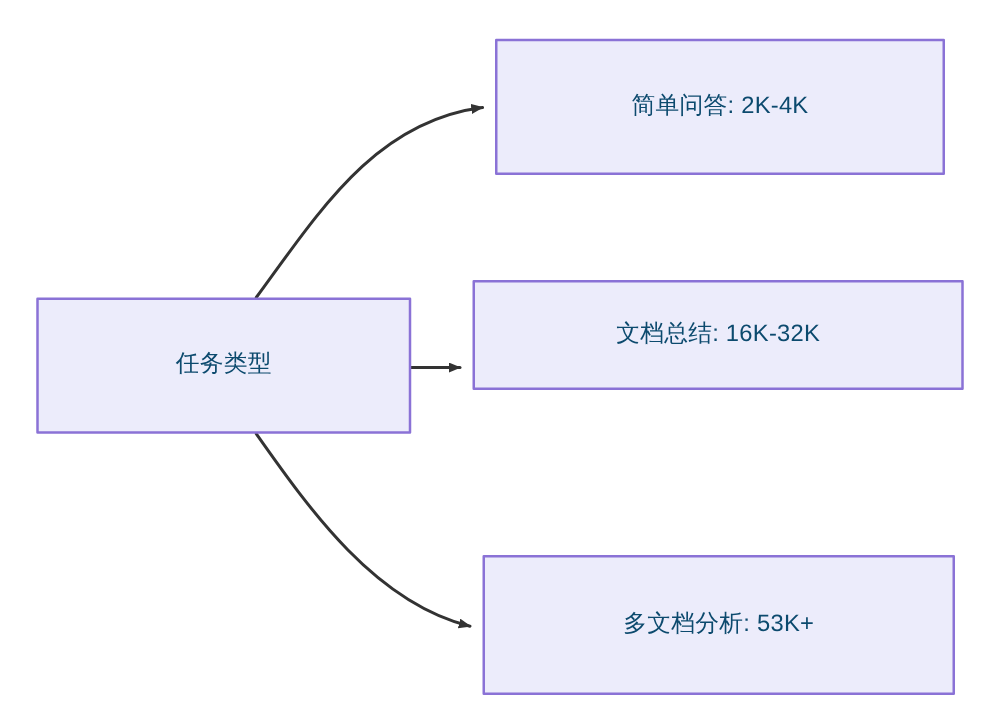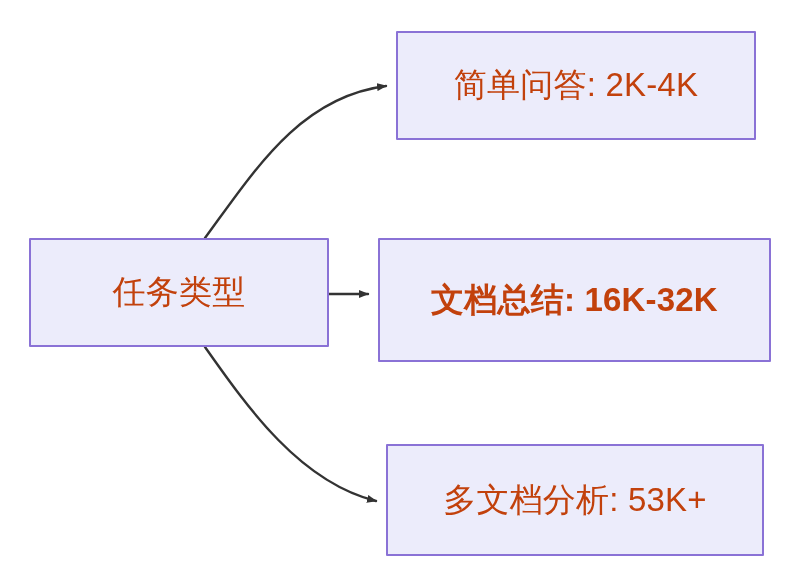--- a/index.html
+++ b/index.html
@@ -34,30 +34,30 @@
     box-sizing: border-box;
     background: #ececfb;
     border: 2px solid #8a72d6;
     border-radius: 1px;
     display: flex;
     align-items: center;
     justify-content: center;
     text-align: center;
   }
   .node-label {
-    color: #c2410c;
-    font-size: 33px;
+    color: #0c4a6e;
+    font-size: 19px;
     line-height: 1.1;
     letter-spacing: 0.2px;
     white-space: nowrap;
   }
   
   #node-root   { left: 29px;  top: 238px; width: 300px; height: 109px; }
   #node-simple { left: 396px; top: 31px;  width: 360px; height: 109px; }
-  #node-doc    { left: 378px; top: 238px; width: 393px; height: 124px; font-weight: bold; }
+  #node-doc    { left: 378px; top: 224px; width: 393px; height: 88px; }
   #node-multi  { left: 386px; top: 444px; width: 378px; height: 112px; }
 </style>
 </head>
 <body>
 
 <div id="diagram-canvas">
 
   <svg class="edge-layer" viewBox="0 0 787 572" width="787" height="572" xmlns="http://www.w3.org/2000/svg">
     <defs>
       <marker id="arrowhead" markerWidth="10" markerHeight="8" refX="9" refY="4" orient="auto" markerUnits="userSpaceOnUse">

